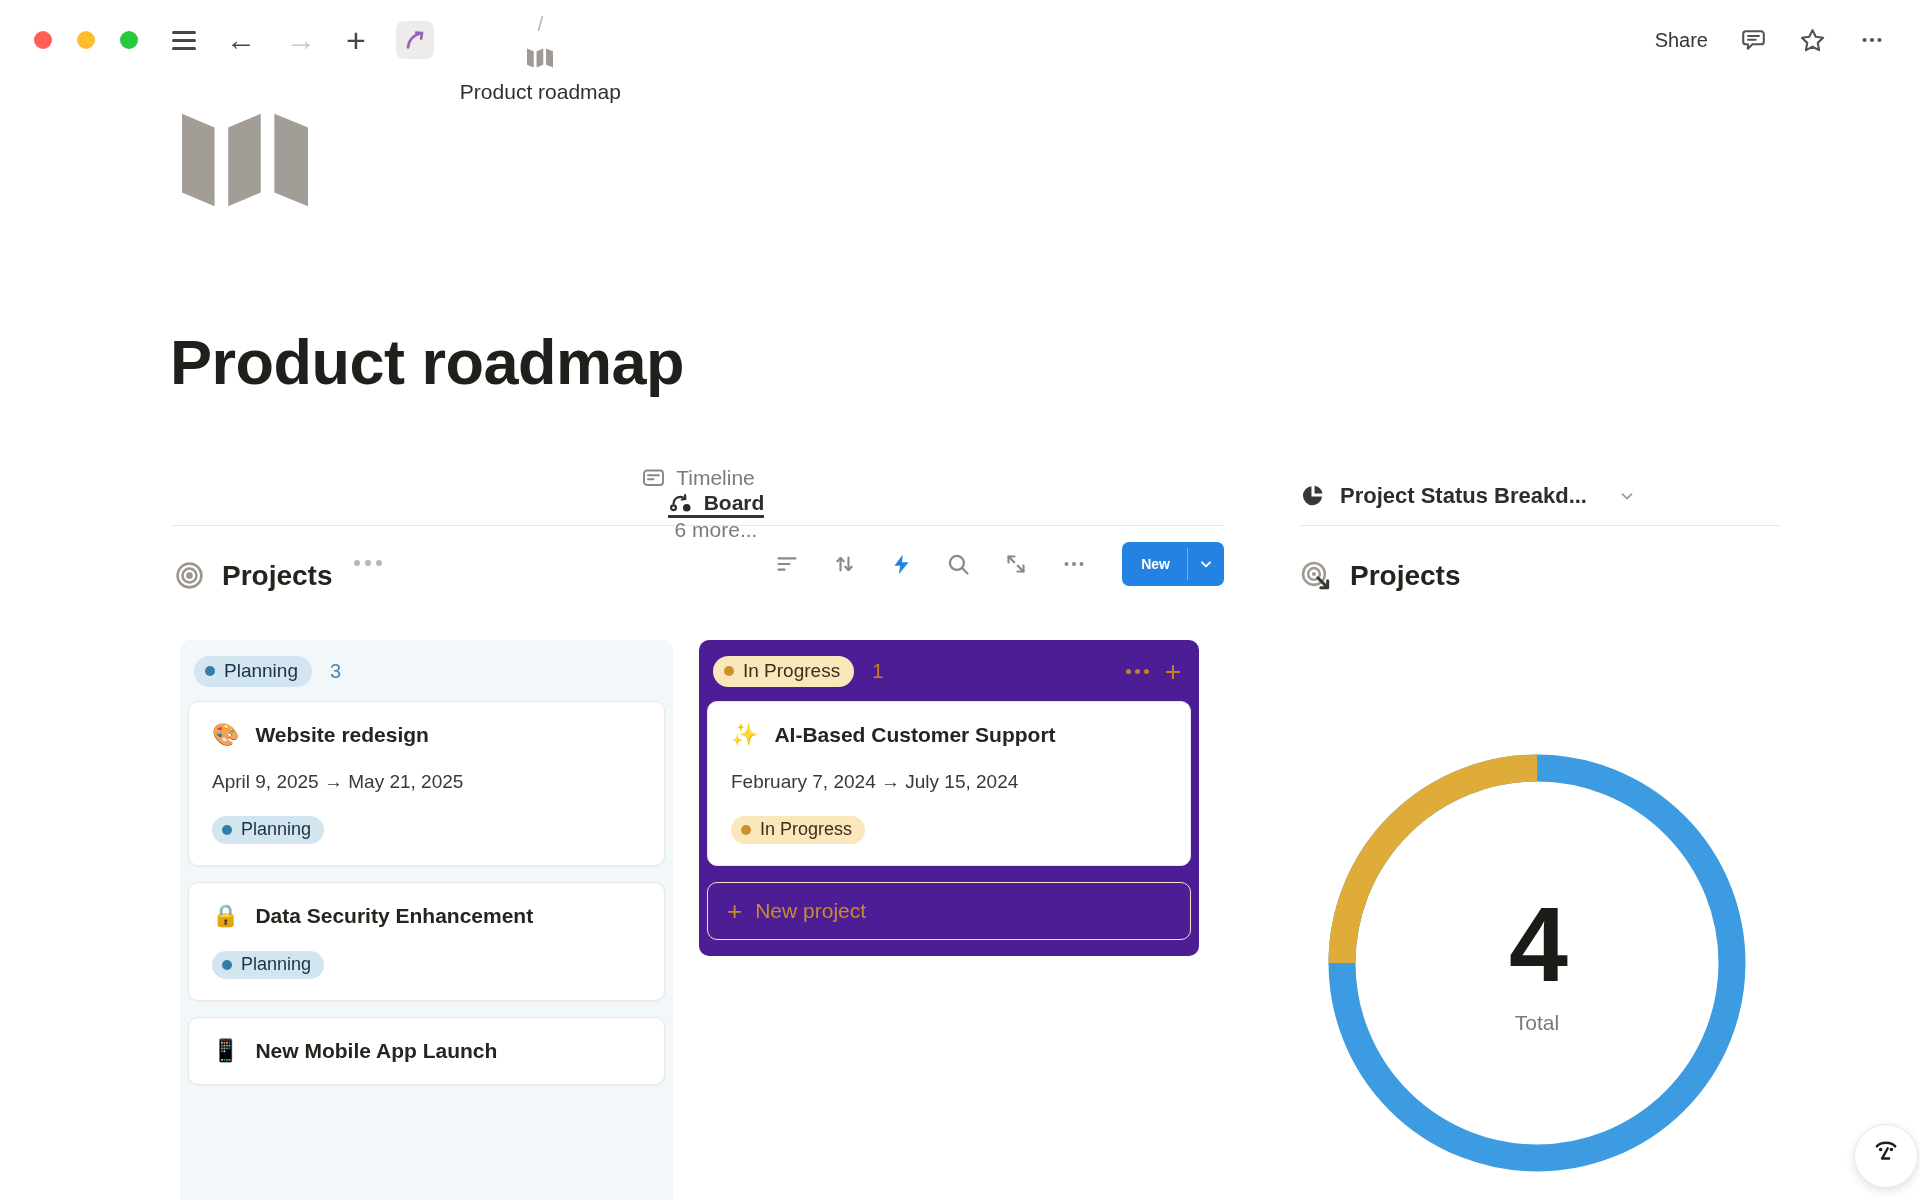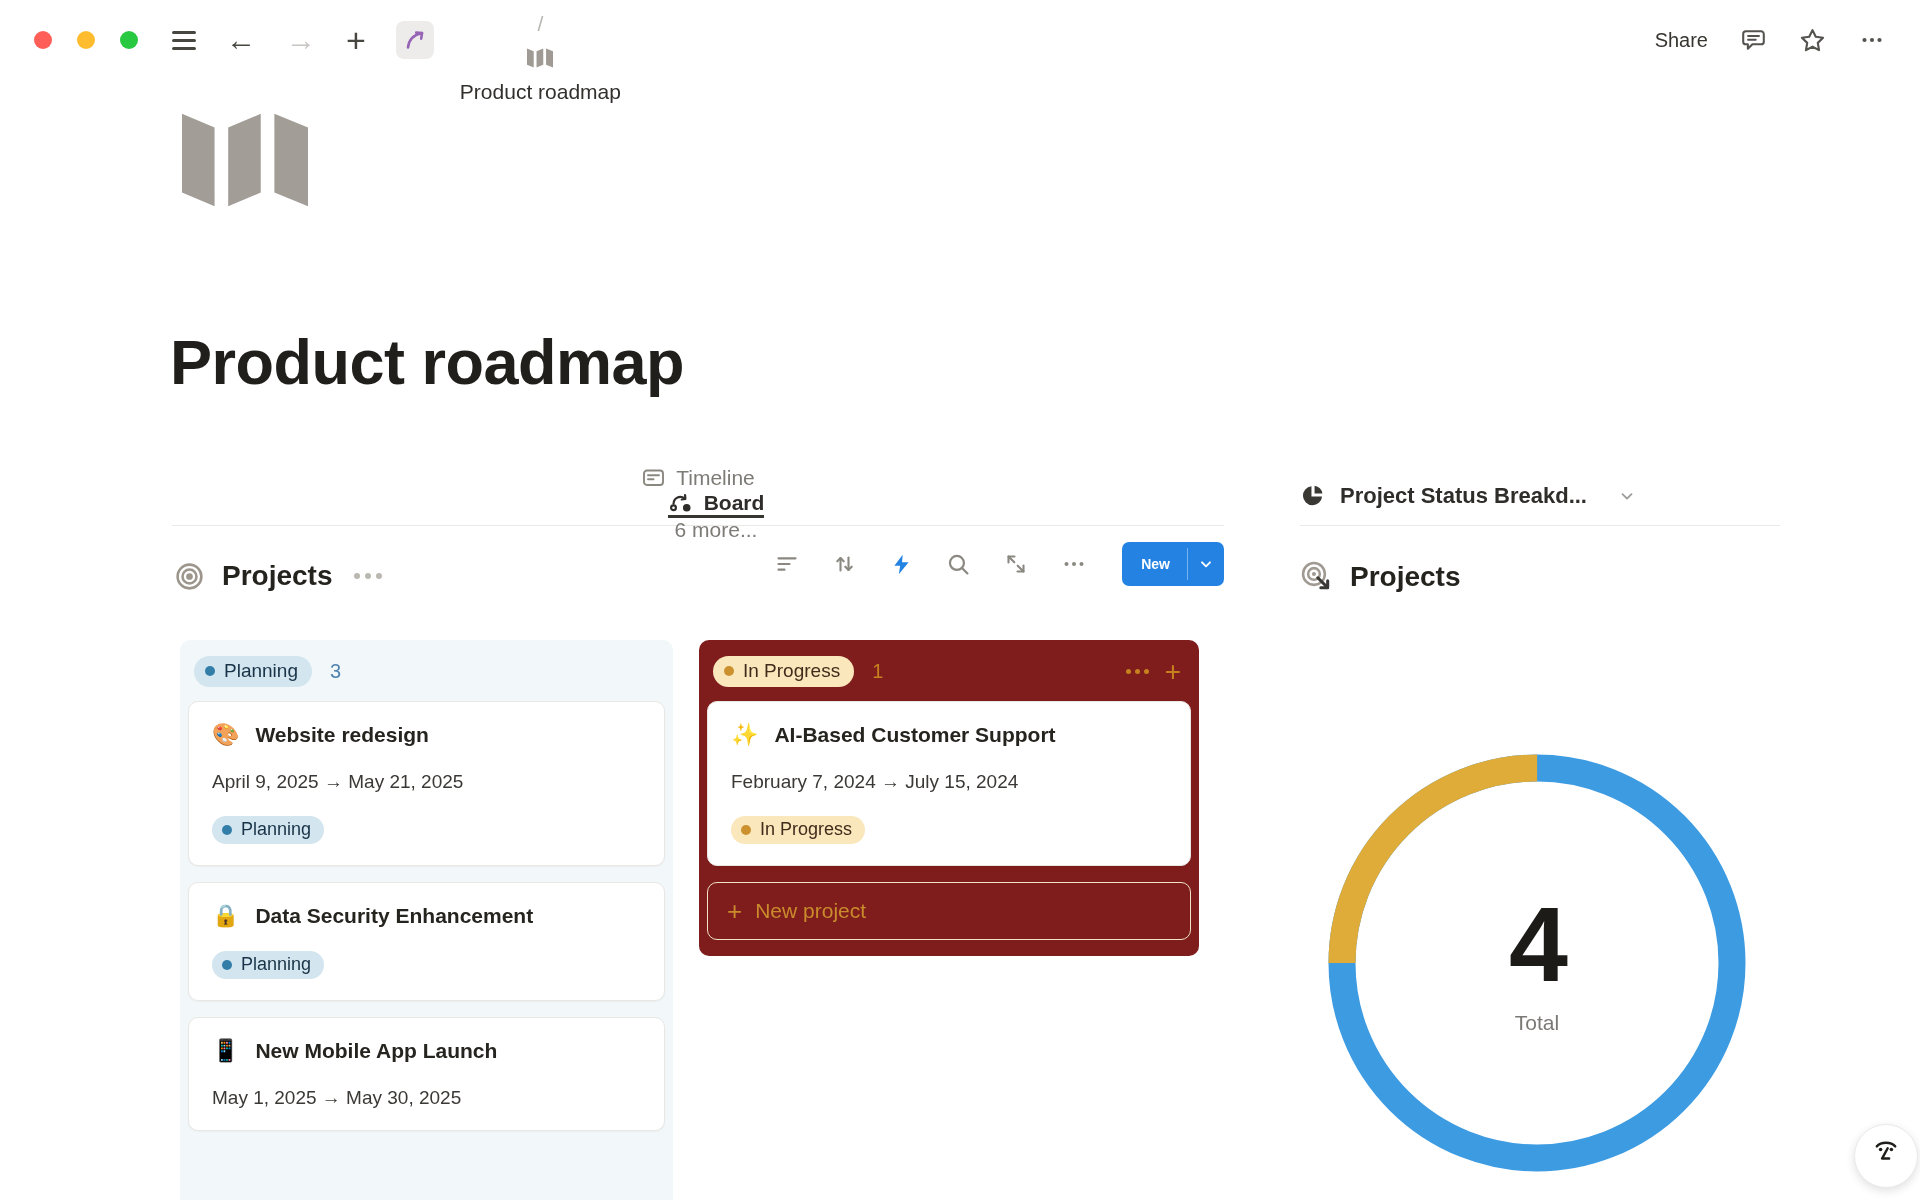--- a/index.html
+++ b/index.html
@@ -50,32 +50,32 @@
   .new-btn-div{width:1px;background:rgba(255,255,255,.38);margin:6px 0;}
   .new-btn-caret{width:36px;display:flex;align-items:center;justify-content:center;}
 
   
   .panel-header{position:absolute;left:1300px;top:466px;width:480px;height:60px;
                 border-bottom:1px solid #EAE9E6;display:flex;align-items:center;gap:15px;
                 box-sizing:border-box;}
   .panel-title{font-size:22px;font-weight:600;color:#2F2D29;}
 
   
-  .board-heading,.panel-heading{position:absolute;top:560px;display:flex;align-items:center;gap:17px;}
+  .board-heading,.panel-heading{position:absolute;top:560px;display:flex;gap:17px;}
   .board-heading{left:174px;}
   .panel-heading{left:1300px;}
   .heading-label{font-size:28px;font-weight:700;color:#25231E;}
   .heading-dots{display:flex;gap:5px;margin-left:4px;}
   .heading-dots i{width:6px;height:6px;border-radius:50%;background:#BAB7B1;}
 
   
   .columns{position:absolute;left:180px;top:640px;display:flex;gap:26px;align-items:flex-start;}
   .column{border-radius:10px;padding:8px;box-sizing:border-box;}
   .column.planning{width:493px;background:#F2F7FA;height:640px;}
-  .column.inprogress{width:500px;background:#7f1d1d;}
+  .column.inprogress{width:500px;background:#4c1d95;}
   .col-header{display:flex;align-items:center;padding:8px 10px 14px 6px;}
   .pill{display:inline-flex;align-items:center;gap:9px;border-radius:999px;
         padding:4px 14px 5px 11px;font-size:19px;font-weight:500;}
   .pill .dot{width:10px;height:10px;border-radius:50%;}
   .pill.blue{background:#D3E5EF;color:#183347;}
   .pill.blue .dot{background:#337EA9;}
   .pill.yellow{background:#FAE7BC;color:#402C1B;}
   .pill.yellow .dot{background:#CB912F;}
   .col-count{margin-left:18px;font-size:20px;font-weight:500;}
   .col-count.blue{color:#4E83AE;}
@@ -330,21 +330,20 @@
             <span>Planning</span>
           </span>
         </div>
       </div>
 
       <div class="card">
         <div class="card-title">
           <span class="card-emoji">📱</span>
           <span class="card-name">New Mobile App Launch</span>
         </div>
-        <div class="card-date">May 1, 2025 → May 30, 2025</div>
       </div>
     </div>
 
     <div class="column inprogress">
       <div class="col-header">
         <span class="pill yellow">
           <span class="dot"></span>
           <span>In Progress</span>
         </span>
         <span class="col-count amber">1</span>

